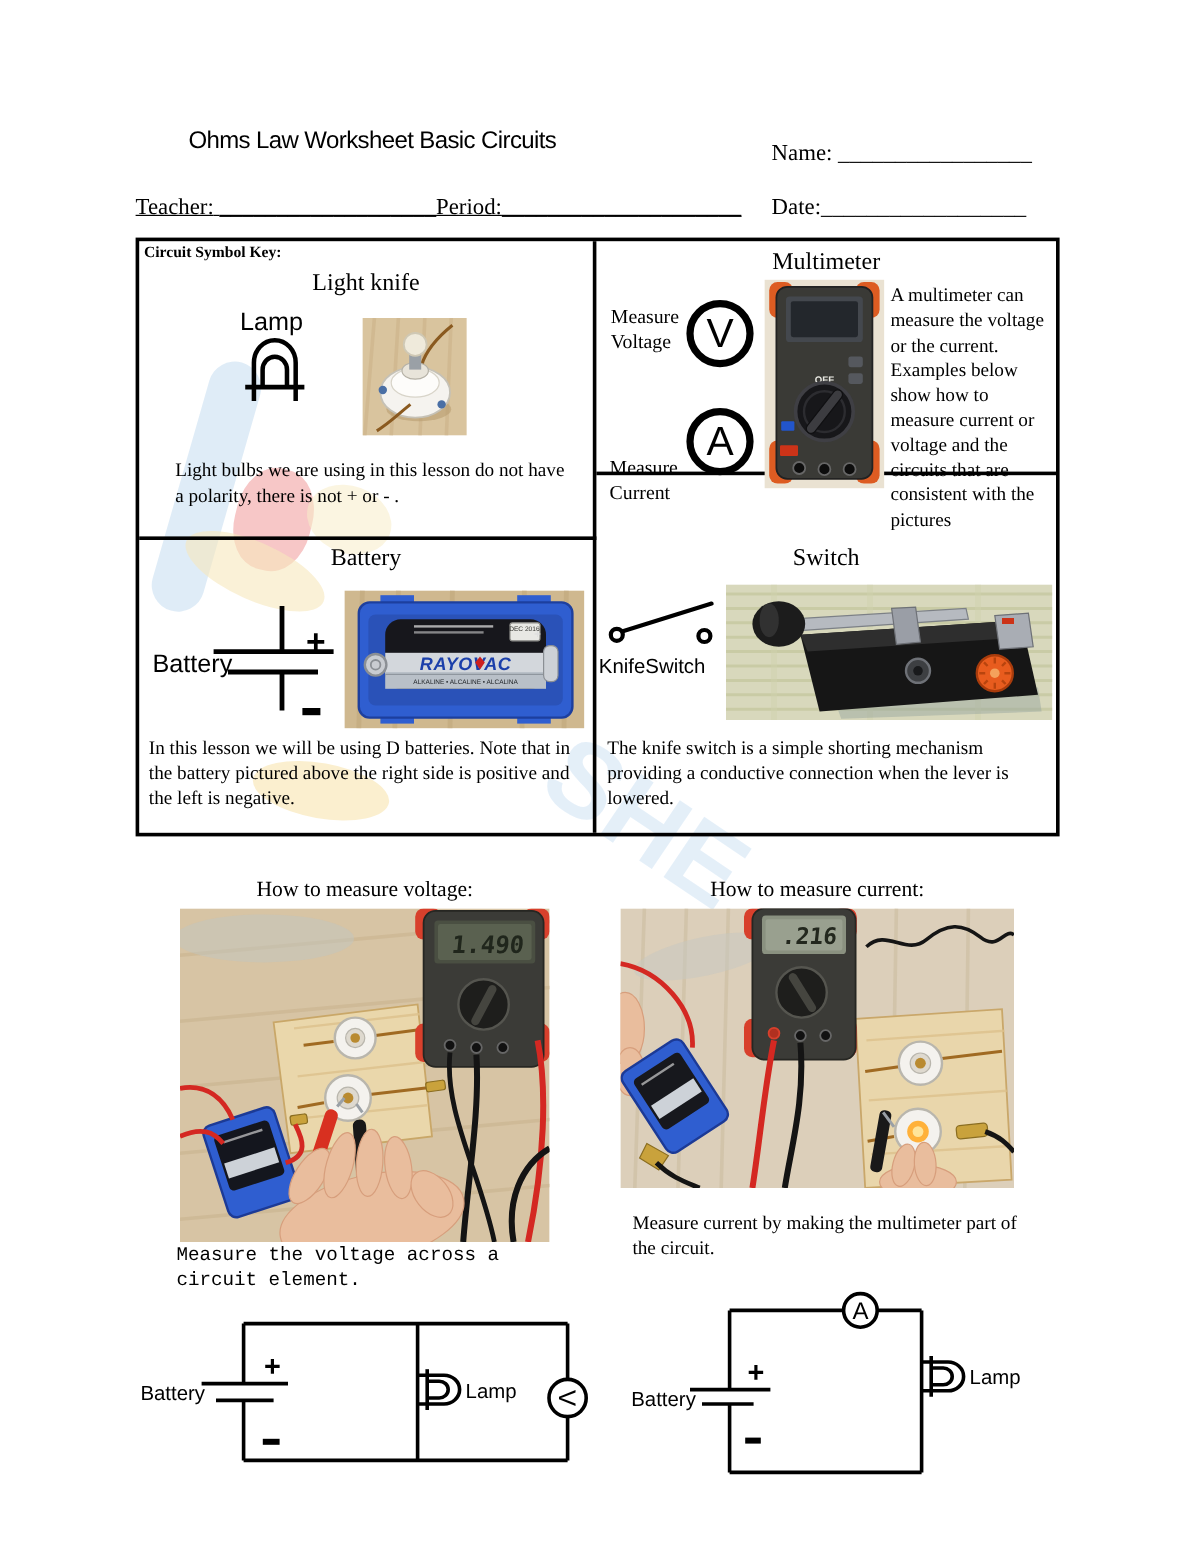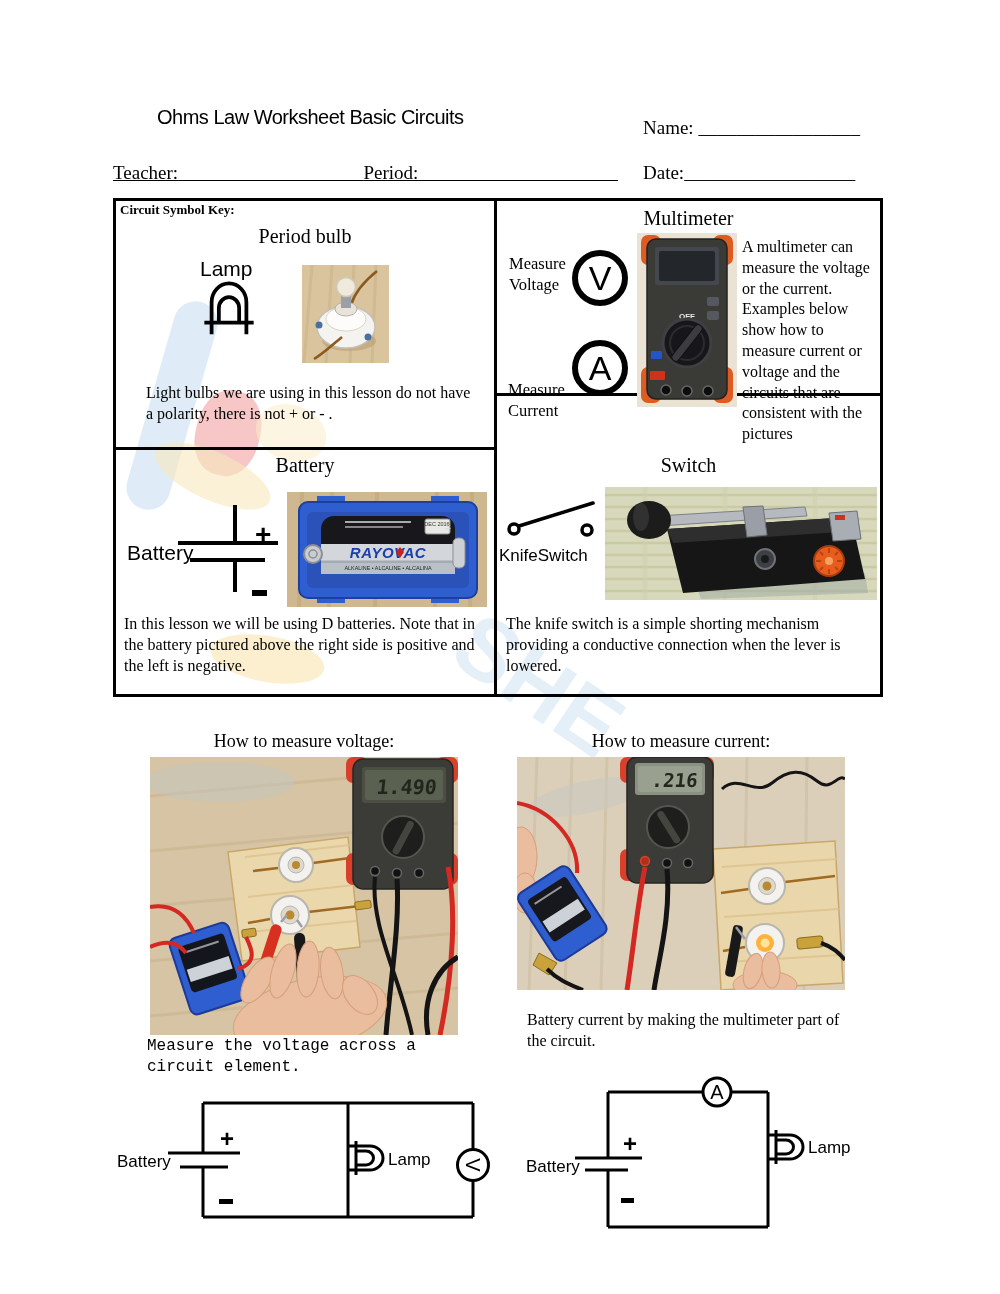--- a/index.html
+++ b/index.html
@@ -48,21 +48,21 @@
     <span>___________________</span><span>Period:</span><span>_____________________</span>
   </div>
   <div class="abs hdr" style="left:643px;top:162px;">
     <span>Date:</span><span>__________________</span>
   </div>
 
   <div class="abs keytable">
 
     <div class="cell cell-tl">
       <div class="abs keyhead">Circuit Symbol Key:</div>
-      <div class="abs cellhead" style="top:24px;">Period bulb</div>
+      <div class="abs cellhead" style="top:24px;">Light knife</div>
       <div class="abs sans" style="left:84px;top:56px;font-size:21px;">Lamp</div>
       <svg class="abs" style="left:82px;top:80px;" width="62" height="62" viewBox="0 0 62 62">
         <g transform="translate(31,30) scale(1.45)" stroke="#000" stroke-width="2.6" fill="none">
           <path d="M -12 16 L -12 -6 A 12 13 0 0 1 12 -6 L 12 16"></path>
           <path d="M -17 8 L 17 8"></path>
           <path d="M -7 8 L -7 -2 A 7 7.5 0 0 1 7 -2 L 7 8"></path>
         </g>
       </svg>
       <svg class="abs" style="left:186px;top:64px;" width="87" height="98" viewBox="0 0 87 98">
         <rect width="87" height="98" fill="#d9c49e"></rect>
@@ -324,21 +324,21 @@
     </g>
     <polygon points="22,196 40,206 32,218 16,208" fill="#c9a23c" stroke="#8a6d20"></polygon>
     <path d="M30 212 C42 224 54 228 66 233" stroke="#141414" stroke-width="4" fill="none"></path>
 
     <rect x="212" y="168" width="10" height="52" rx="4" fill="#191919" transform="rotate(10 217 194)"></rect>
     <path d="M219 170 L228 182" stroke="#9aa0a6" stroke-width="2.5"></path>
     <ellipse cx="248" cy="228" rx="32" ry="14" fill="#e9bd9d" stroke="#d79e7c"></ellipse>
     <ellipse cx="236" cy="214" rx="9" ry="18" fill="#e9bd9d" stroke="#d79e7c" transform="rotate(14 236 214)"></ellipse>
     <ellipse cx="254" cy="213" rx="9" ry="18" fill="#e9bd9d" stroke="#d79e7c" transform="rotate(-4 254 213)"></ellipse>
   </svg>
-  <div class="abs cap" style="left:527px;top:1010px;width:330px;">Battery current by making the multimeter part of the circuit.</div>
+  <div class="abs cap" style="left:527px;top:1010px;width:330px;">Measure current by making the multimeter part of the circuit.</div>
 
   <svg class="abs" style="left:105px;top:1095px;" width="400" height="135" viewBox="0 0 400 135">
     <g stroke="#000" stroke-width="3" fill="none">
       <path d="M98 8 L368 8"></path>
       <path d="M98 122 L368 122"></path>
       <path d="M98 8 L98 58 M98 72 L98 122"></path>
       <path d="M368 8 L368 122"></path>
       <path d="M243 8 L243 122"></path>
       <path d="M63 58 L135 58"></path>
       <path d="M75 72 L123 72"></path>

